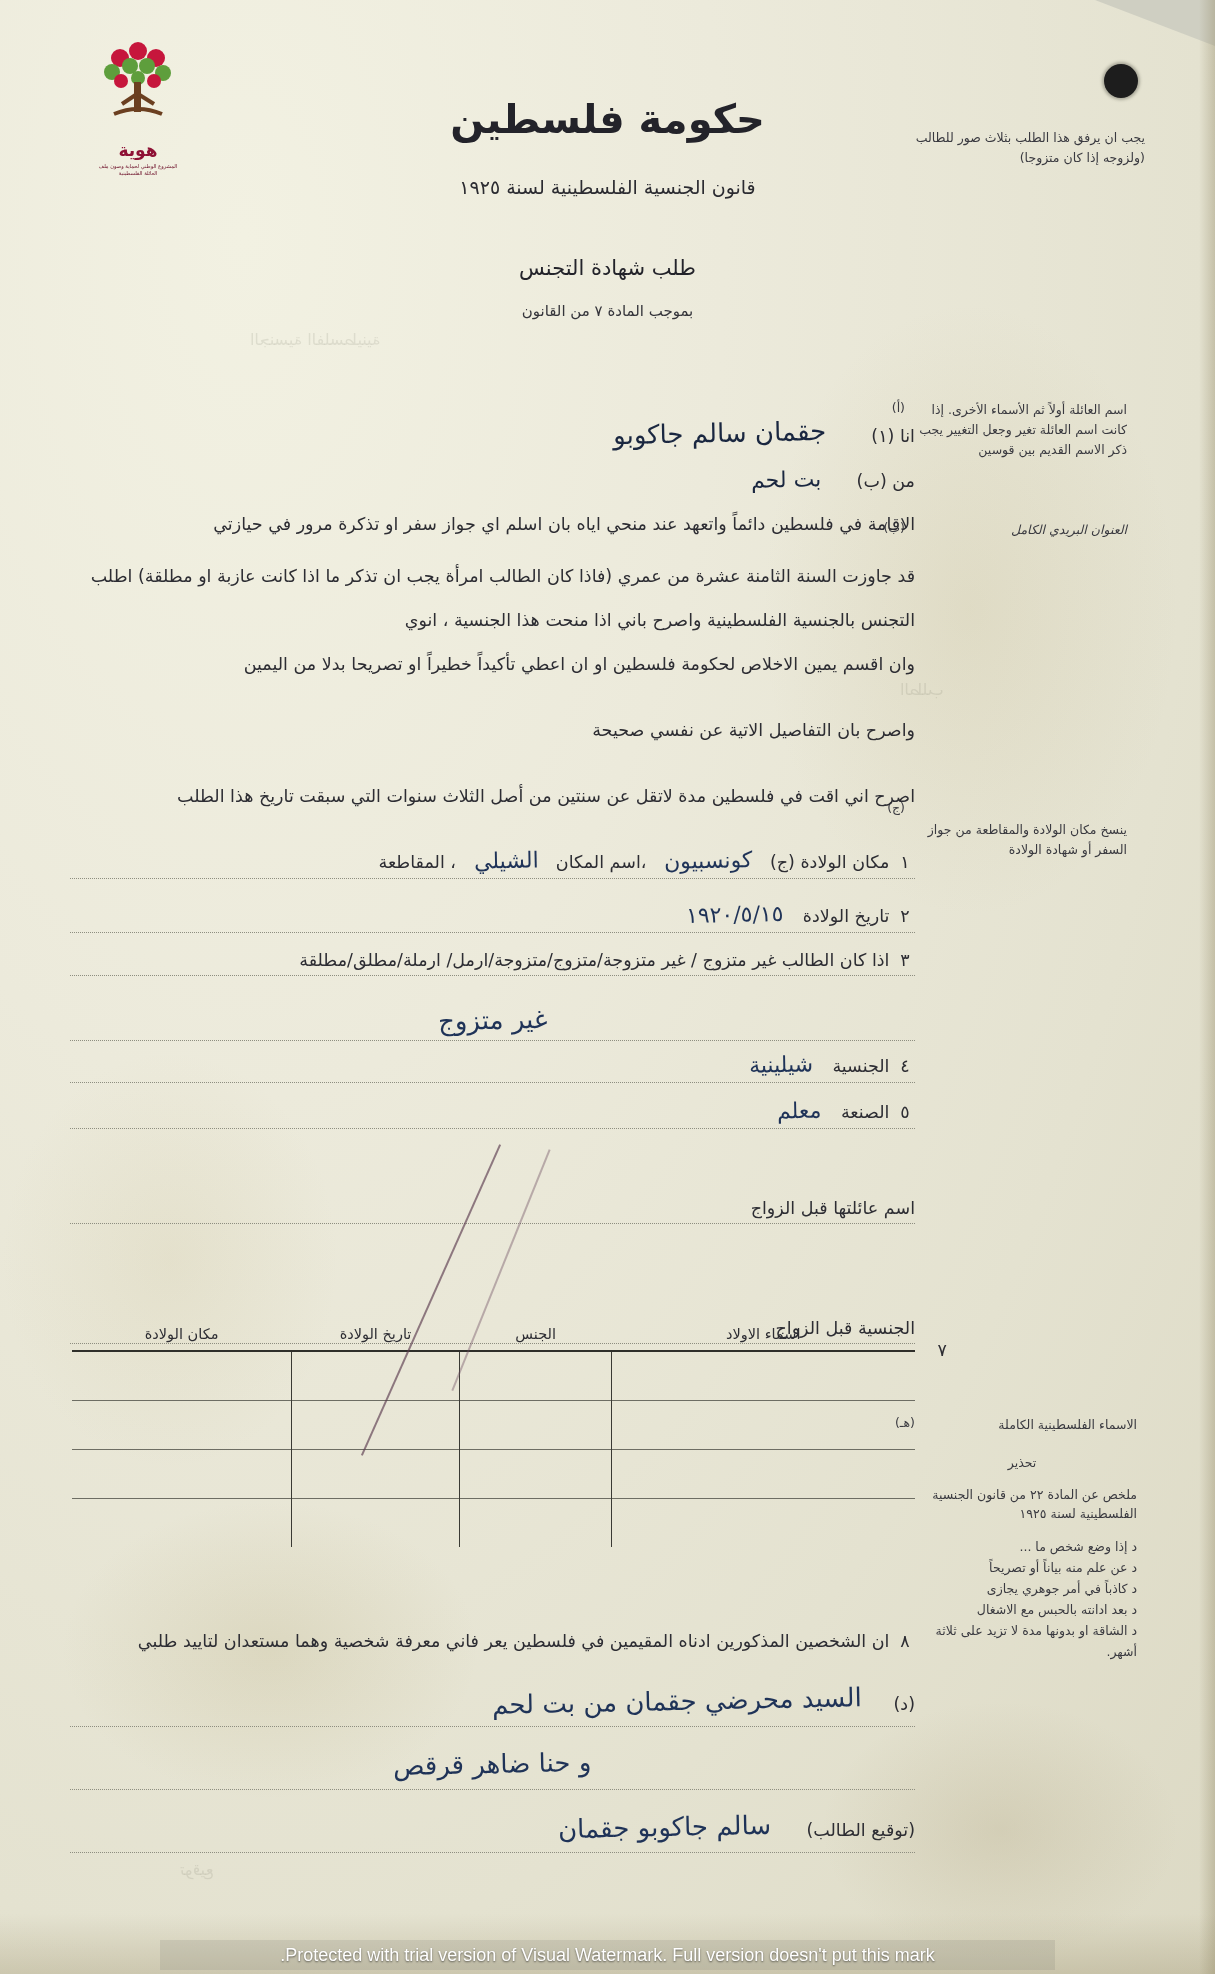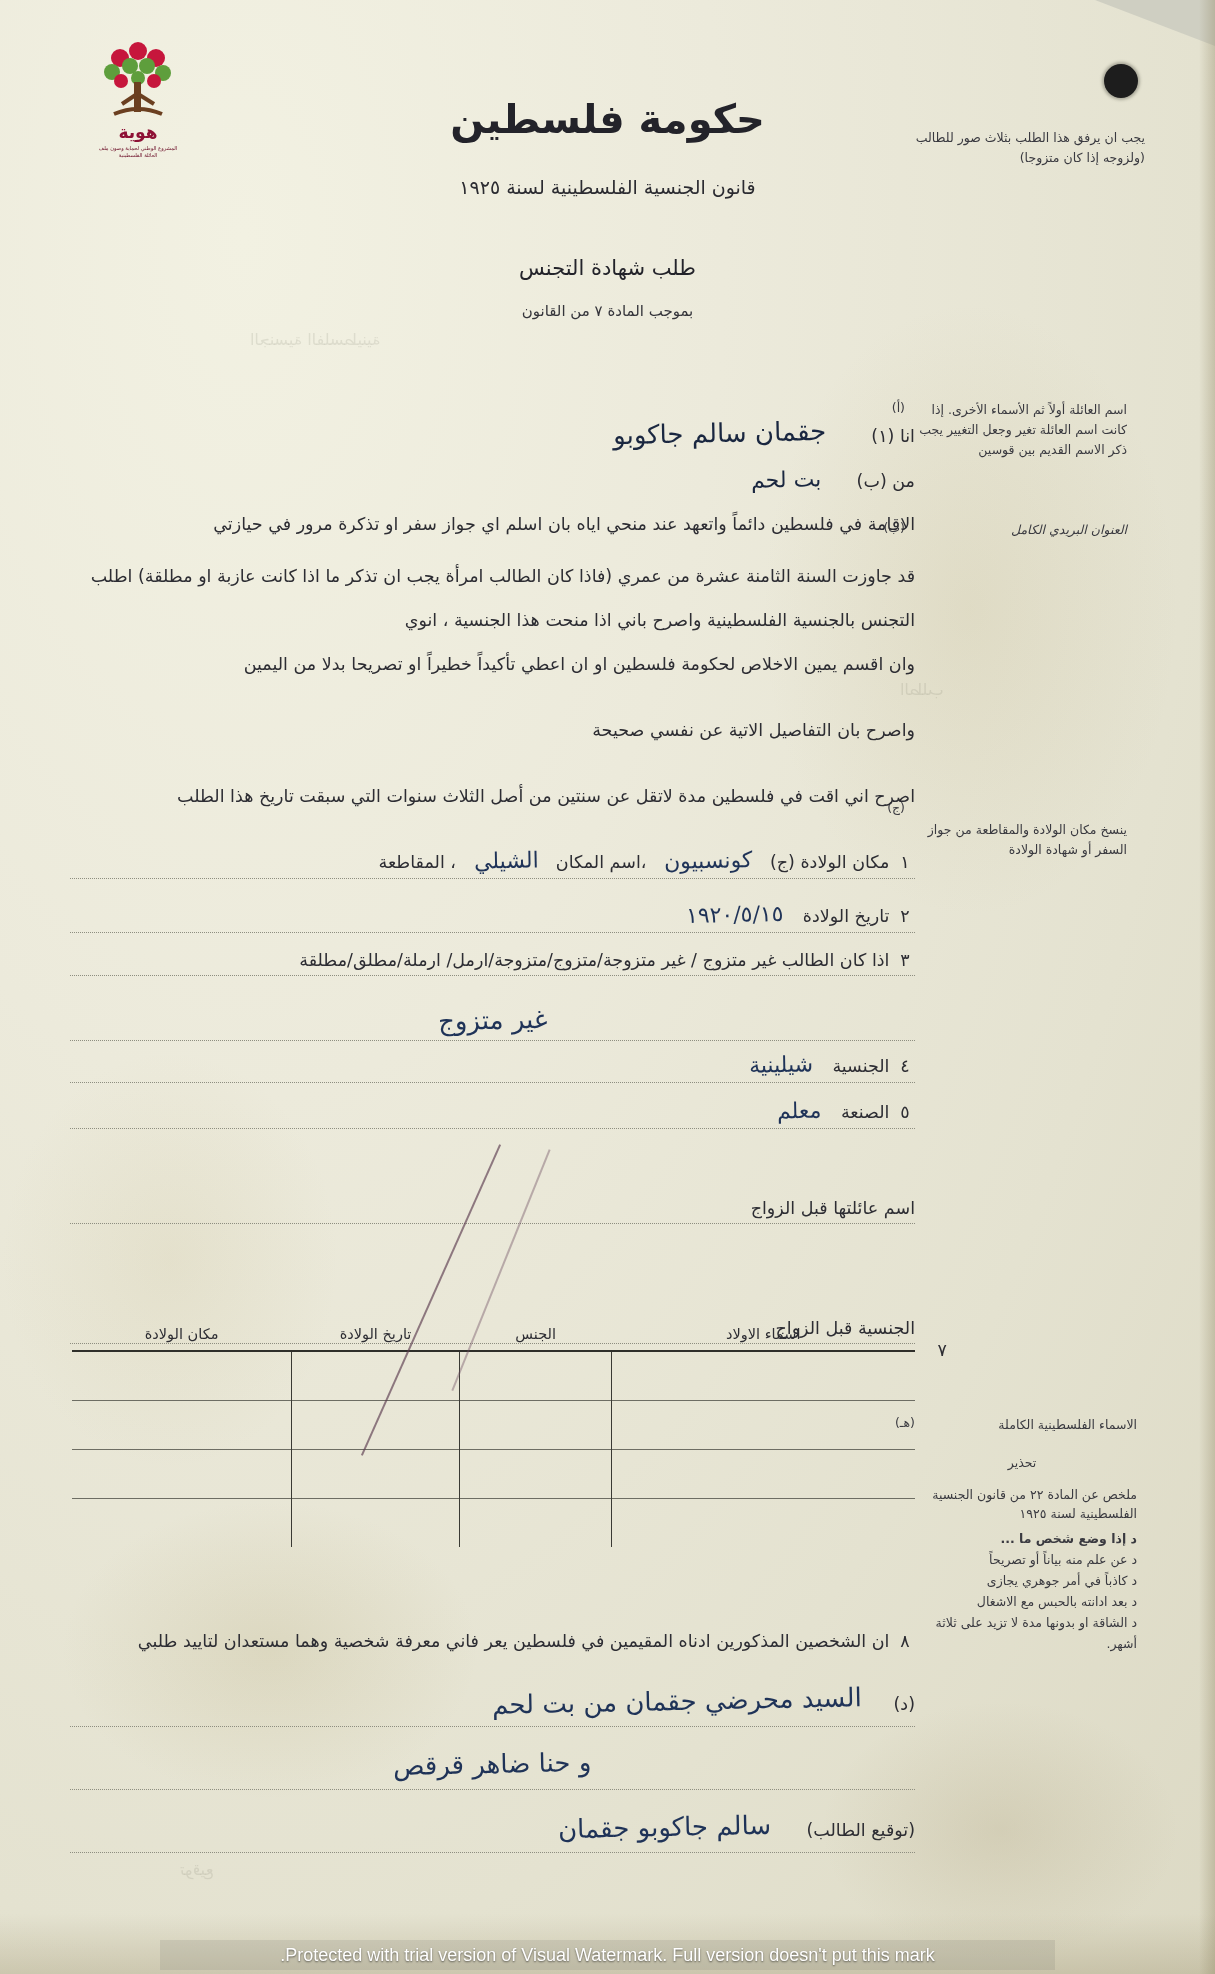--- a/index.html
+++ b/index.html
@@ -40,21 +40,21 @@
     position:absolute;left:1104px;top:64px;width:34px;height:34px;
     border-radius:50%;
     background:#1d1d1d;
     box-shadow:0 0 3px 2px rgba(60,60,50,.35);
   }
   
   #logo{position:absolute;left:96px;top:42px;width:84px;height:130px;text-align:center;}
   #logo .tree{display:block;margin:0 auto;}
   #logo .logo-name{
     font-family:"DejaVu Sans", sans-serif;
-    font-size:17px;color:#8e1135;font-weight:bold;margin-top:2px;letter-spacing:1px;
+    font-size:17px;color:#8e1135;font-weight:bold;margin-top:20px;letter-spacing:1px;
   }
   #logo .logo-sub{
     font-size:5.2px;color:#6d1029;line-height:7px;margin-top:3px;
   }
   
   .ar{font-family:"DejaVu Sans", sans-serif;color:#2f2f33;}
   #title{
     position:absolute;left:0;right:0;top:96px;text-align:center;
     font-size:40px;color:#23232a;letter-spacing:2px;font-weight:bold;
   }
@@ -215,21 +215,21 @@
   <div class="note" id="note-b">العنوان البريدي الكامل</div>
 
   <div class="note-key" style="right:310px;top:800px;">(ج)</div>
   <div class="note" id="note-c">ينسخ مكان الولادة والمقاطعة من جواز السفر أو شهادة الولادة</div>
 
   <div class="note-key" style="right:300px;top:1415px;">(هـ)</div>
   <div class="note" id="note-e">
     <div>الاسماء الفلسطينية الكاملة</div>
     <div style="text-align:center;margin-top:18px;">تحذير</div>
     <div style="margin-top:12px;line-height:19px;">ملخص عن المادة ٢٢ من قانون الجنسية الفلسطينية لسنة ١٩٢٥</div>
-    <div style="margin-top:5px;line-height:21px;font-weight:bold;">د إذا وضع شخص ما ...</div>
+    <div style="margin-top:13px;line-height:21px;">د إذا وضع شخص ما ...</div>
     <div style="line-height:21px;">د عن علم منه بياناً أو تصريحاً</div>
     <div style="line-height:21px;">د كاذباً في أمر جوهري يجازى</div>
     <div style="line-height:21px;">د بعد ادانته بالحبس مع الاشغال</div>
     <div style="line-height:21px;">د الشاقة او بدونها مدة لا تزيد على ثلاثة أشهر.</div>
   </div>
 
   <div id="bodyblock">
     <div class="line" style="line-height:46px;">
       <span>انا (١)</span>
       <span class="hw hw-dark" style="margin-right:40px;">جقمان سالم جاكوبو</span>

